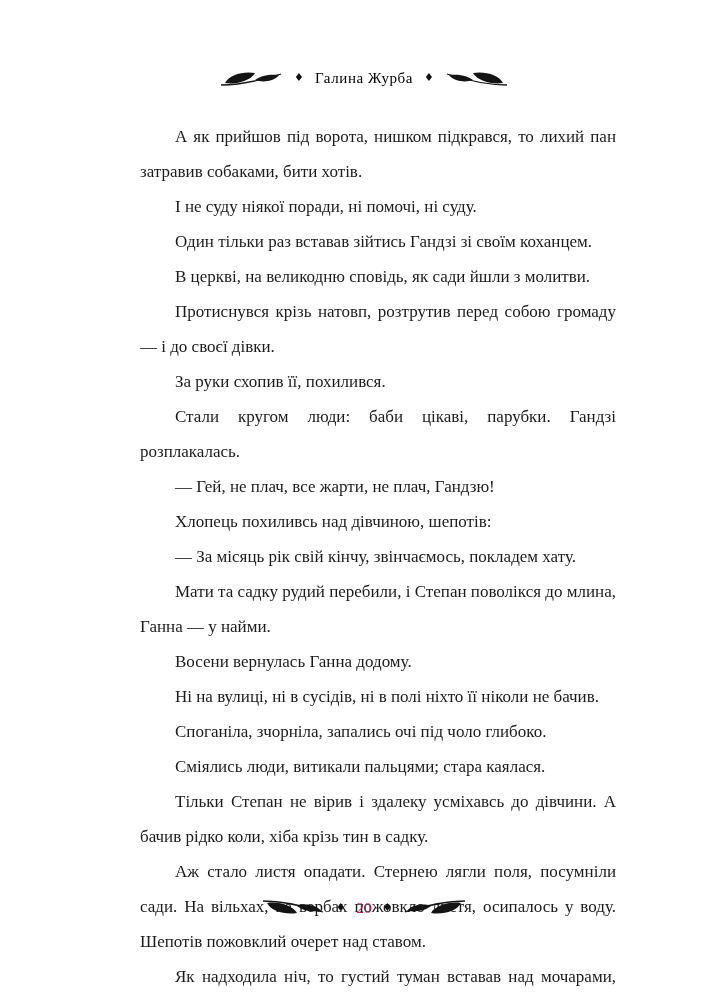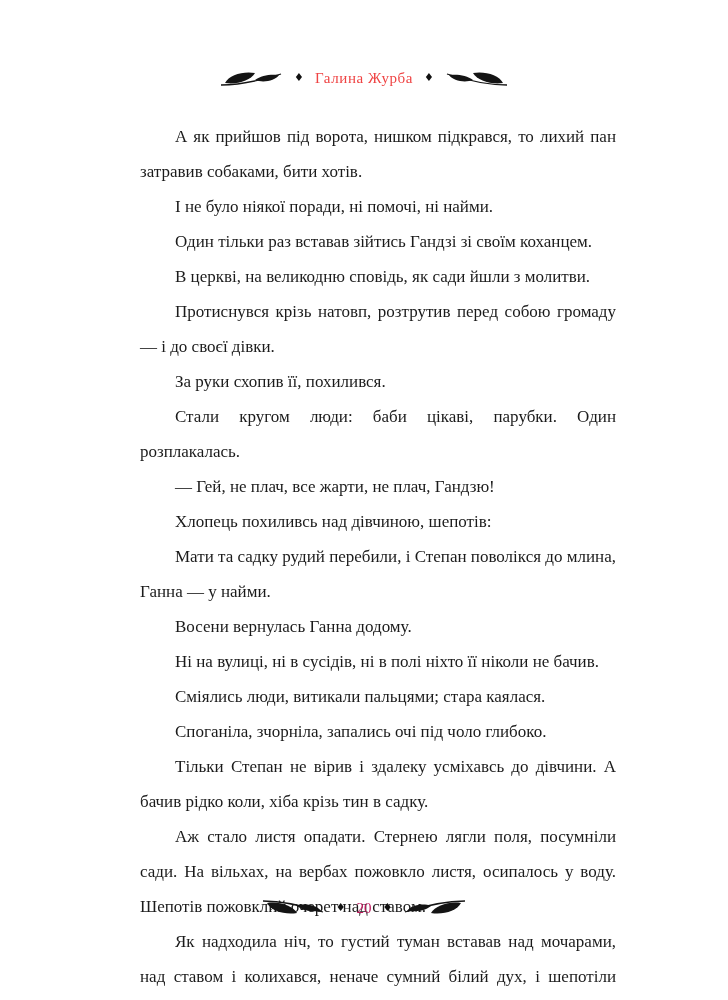--- a/index.html
+++ b/index.html
@@ -22,21 +22,21 @@
     display: flex;
     align-items: center;
     justify-content: center;
     gap: 11px;
   }
   .header-row { top: 68px; }
   .footer-row { top: 898px; }
   .author {
     font-size: 15px;
     letter-spacing: 0.6px;
-    color: #ef4444;
+    color: #000000;
     white-space: nowrap;
   }
   .page-number {
     font-size: 15px;
     color: #be185d;
   }
   .diamond {
     font-family: "DejaVu Sans", sans-serif;
     font-size: 11px;
     color: #111111;
@@ -78,33 +78,34 @@
     <span class="diamond">♦</span>
     <svg class="leaf mirrored" width="64" height="20" viewBox="0 0 64 20" aria-hidden="true">
       <path d="M2 17 C 18 17, 40 13, 62 6" fill="none" stroke="#141414" stroke-width="1.3"></path>
       <path d="M6 15 C 10 7, 24 3, 36 5 C 32 12, 18 17, 6 15 Z" fill="#141414"></path>
       <path d="M36 12 C 42 7, 52 6, 60 7 C 56 13, 44 15, 36 12 Z" fill="#141414"></path>
     </svg>
   </div>
 
   <main class="text-block">
     <p>А як прийшов під ворота, нишком підкрався, то лихий пан затравив собаками, бити хотів.</p>
-    <p>І не було ніякої поради, ні помочі, ні найми.</p>
+    <p>І не суду ніякої поради, ні помочі, ні суду.</p>
     <p>Один тільки раз вставав зійтись Гандзі зі своїм коханцем.</p>
     <p>В церкві, на великодню сповідь, як сади йшли з молитви.</p>
     <p>Протиснувся крізь натовп, розтрутив перед собою громаду — і до своєї дівки.</p>
     <p>За руки схопив її, похилився.</p>
-    <p>Стали кругом люди: баби цікаві, парубки. Один розплакалась.</p>
+    <p>Стали кругом люди: баби цікаві, парубки. Гандзі розплакалась.</p>
     <p>— Гей, не плач, все жарти, не плач, Гандзю!</p>
     <p>Хлопець похиливсь над дівчиною, шепотів:</p>
+    <p>— За місяць рік свій кінчу, звінчаємось, покладем хату.</p>
     <p>Мати та садку рудий перебили, і Степан поволікся до млина, Ганна — у найми.</p>
     <p>Восени вернулась Ганна додому.</p>
     <p>Ні на вулиці, ні в сусідів, ні в полі ніхто її ніколи не бачив.</p>
+    <p>Споганіла, зчорніла, запались очі під чоло глибоко.</p>
     <p>Сміялись люди, витикали пальцями; стара каялася.</p>
-    <p>Споганіла, зчорніла, запались очі під чоло глибоко.</p>
     <p>Тільки Степан не вірив і здалеку усміхавсь до дівчини. А бачив рідко коли, хіба крізь тин в садку.</p>
     <p>Аж стало листя опадати. Стернею лягли поля, посумніли сади. На вільхах, на вербах пожовкло листя, осипалось у воду. Шепотів пожовклий очерет над ставом.</p>
     <p>Як надходила ніч, то густий туман вставав над мочарами, над ставом і колихався, неначе сумний білий дух, і шепотіли очерети, і плакали старі похилені верби.</p>
   </main>
 
   <div class="ornament-row footer-row">
     <svg class="leaf" width="64" height="20" viewBox="0 0 64 20" aria-hidden="true">
       <path d="M2 3 C 18 3, 40 7, 62 14" fill="none" stroke="#141414" stroke-width="1.3"></path>
       <path d="M6 5 C 10 13, 24 17, 36 15 C 32 8, 18 3, 6 5 Z" fill="#141414"></path>
       <path d="M36 8 C 42 13, 52 14, 60 13 C 56 7, 44 5, 36 8 Z" fill="#141414"></path>

